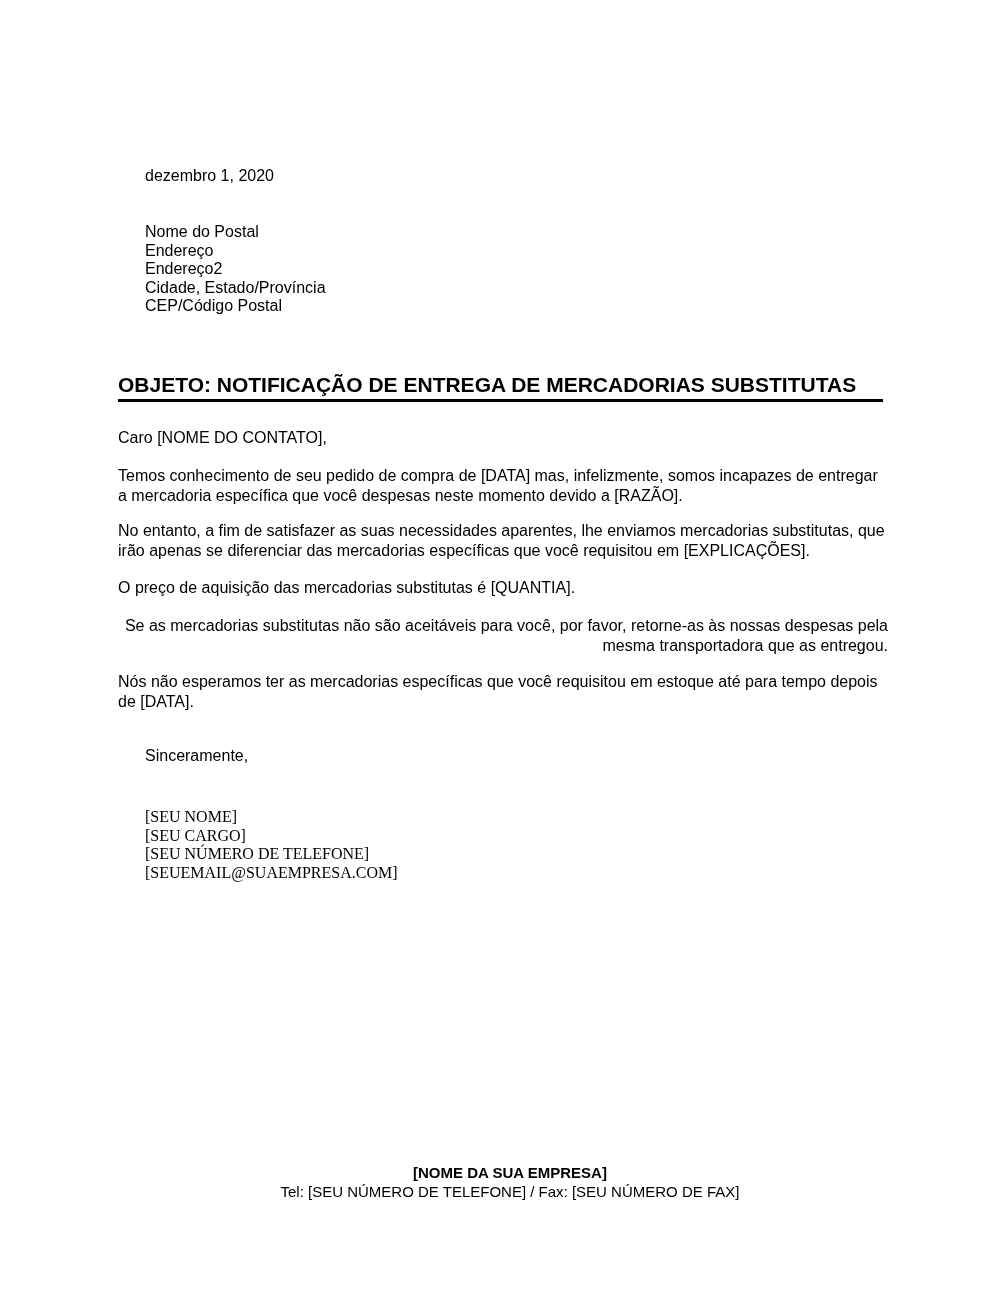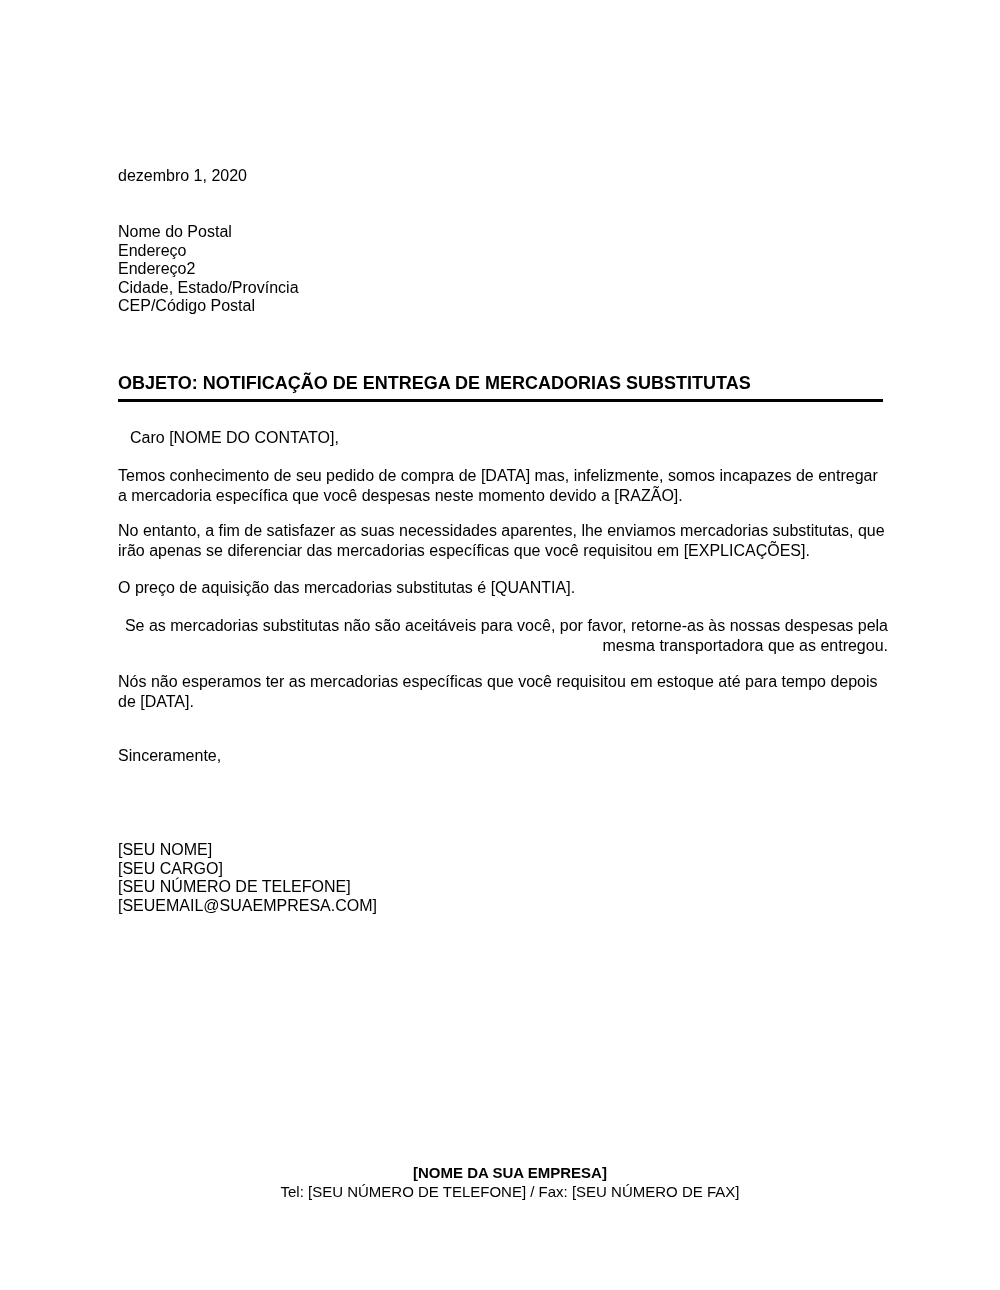--- a/index.html
+++ b/index.html
@@ -1,21 +1,21 @@
 <!DOCTYPE html>
 <html><head>
 <meta charset="utf-8">
 <style>
   html, body { margin: 0; padding: 0; background: #ffffff; }
   body { width: 1000px; height: 1290px; position: relative; overflow: hidden;
          font-family: "Liberation Sans", sans-serif; color: #000; font-size: 16px; }
-  .abs { position: absolute; }
+  .abs { position: absolute; margin-left: 27px; }
   .line { line-height: 18.5px; white-space: nowrap; }
   .para { position: absolute; left: 118px; width: 770px; line-height: 19.5px; }
-  .subject { position: absolute; left: 118px; top: 373px; font-weight: bold; font-size: 18px; white-space: nowrap; }
+  .subject { position: absolute; left: 118px; top: 373px; font-weight: bold; font-size: 21px; white-space: nowrap; }
   .rule { position: absolute; left: 118px; top: 399px; width: 765px; height: 3px; background: #000; }
   .footer { position: absolute; left: 10px; width: 1000px; text-align: center; font-size: 15px; line-height: 18.5px; }
   .footer .bold { font-weight: bold; }
   .footer a { color: #1a0dcc; text-decoration: underline; }
 </style>
 </head>
 <body>
 
 <div>
 
@@ -25,30 +25,30 @@
     <div class="line">Nome do Postal</div>
     <div class="line">Endereço</div>
     <div class="line">Endereço2</div>
     <div class="line">Cidade, Estado/Província</div>
     <div class="line">CEP/Código Postal</div>
   </div>
 
   <div class="subject">OBJETO: NOTIFICAÇÃO DE ENTREGA DE MERCADORIAS SUBSTITUTAS</div>
   <div class="rule"></div>
 
-  <div class="para" style="top:428px;margin-left:12px;">Caro [NOME DO CONTATO],</div>
+  <div class="para" style="top:428px;">Caro [NOME DO CONTATO],</div>
   <div class="para" style="top:466px;">Temos conhecimento de seu pedido de compra de [DATA] mas, infelizmente, somos incapazes de entregar a mercadoria específica que você despesas neste momento devido a [RAZÃO].</div>
   <div class="para" style="top:521px;">No entanto, a fim de satisfazer as suas necessidades aparentes, lhe enviamos mercadorias substitutas, que irão apenas se diferenciar das mercadorias específicas que você requisitou em [EXPLICAÇÕES].</div>
   <div class="para" style="top:578px;">O preço de aquisição das mercadorias substitutas é [QUANTIA].</div>
   <div class="para" style="top:616px;text-align:right;">Se as mercadorias substitutas não são aceitáveis para você, por favor, retorne-as às nossas despesas pela mesma transportadora que as entregou.</div>
   <div class="para" style="top:672px;">Nós não esperamos ter as mercadorias específicas que você requisitou em estoque até para tempo depois de [DATA].</div>
 
   <div class="abs line" style="left:118px; top:747px;text-align:right;">Sinceramente,</div>
 
-  <div class="abs" style="left:118px; top:841px;">
+  <div class="abs" style="left:118px; top:808px;font-family:Liberation Serif, serif;">
     <div class="line">[SEU NOME]</div>
     <div class="line">[SEU CARGO]</div>
     <div class="line">[SEU NÚMERO DE TELEFONE]</div>
     <div class="line">[SEUEMAIL@SUAEMPRESA.COM]</div>
   </div>
 
   <div class="footer" style="top:1164px;">
     <div class="bold">[NOME DA SUA EMPRESA]</div>
     <div>Tel: [SEU NÚMERO DE TELEFONE] / Fax: [SEU NÚMERO DE FAX]</div>
   </div>

